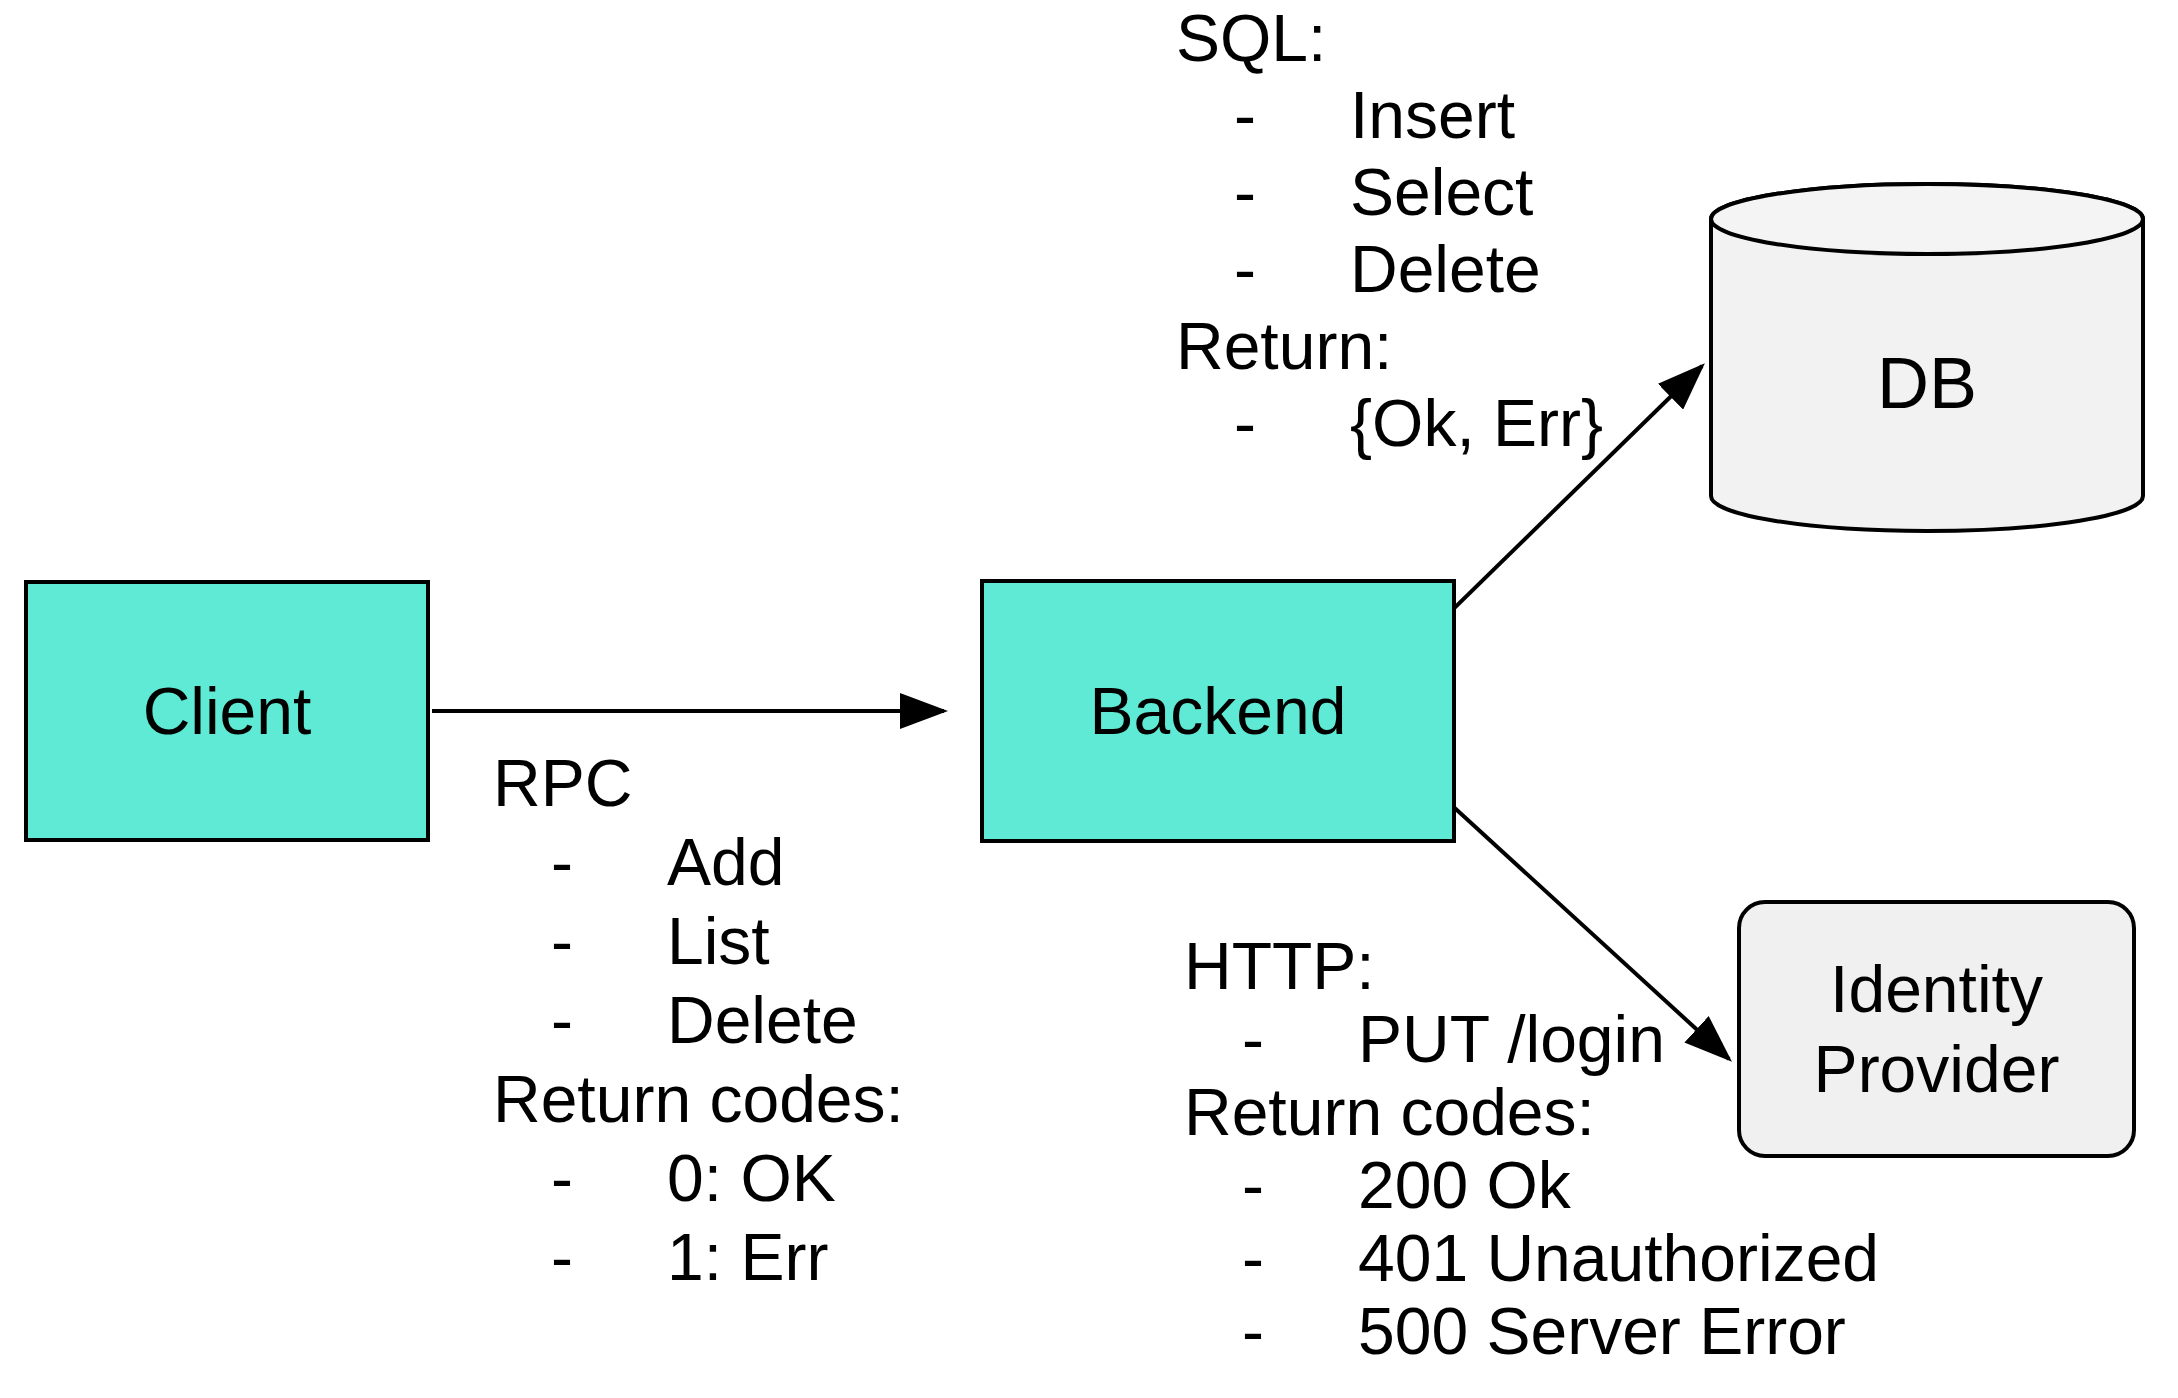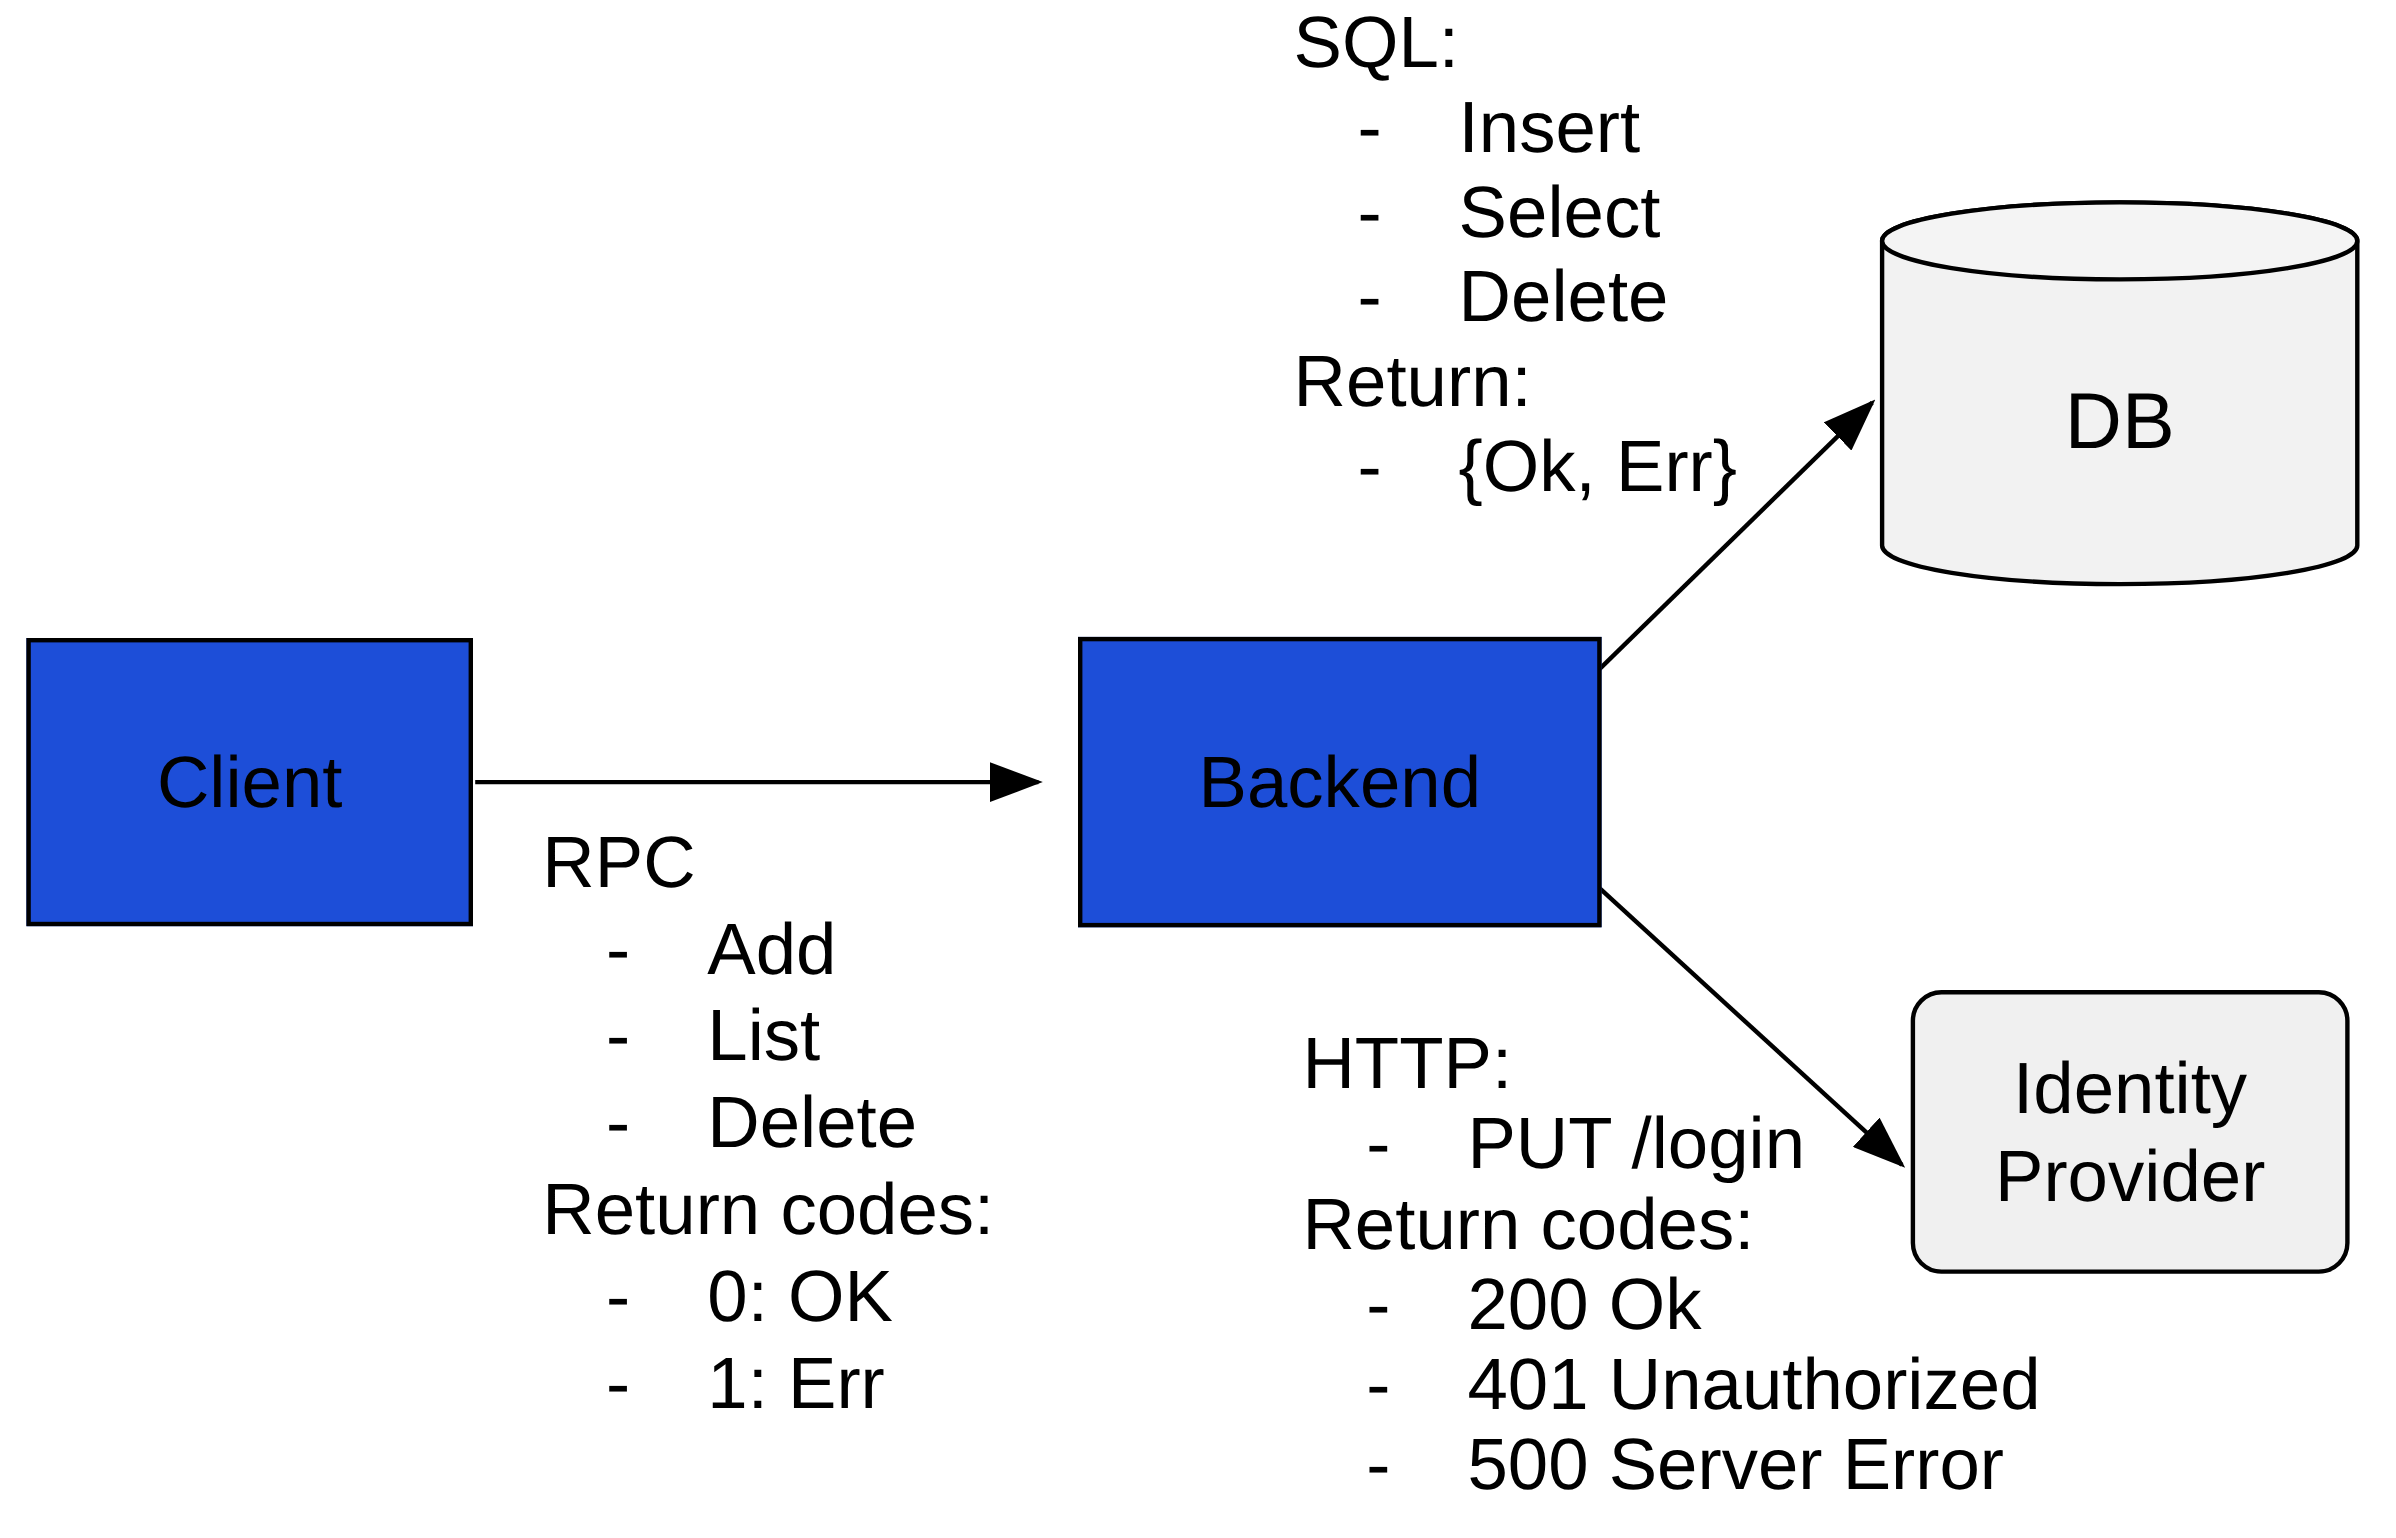--- a/index.html
+++ b/index.html
@@ -21,21 +21,21 @@
     position: absolute;
     box-sizing: border-box;
     border: 4px solid #000000;
     display: flex;
     align-items: center;
     justify-content: center;
     text-align: center;
     font-size: 66px;
     line-height: 80px;
   }
-  .node.yellow { background: #1d4ed8; align-items: center; }
+  .node.yellow { background: #5eead4; align-items: center; }
   .node.gray   { background: #F0F0F0; }
   .node-client   { left: 24px;   top: 580px; width: 406px; height: 262px; }
   .node-backend  { left: 980px;  top: 579px; width: 476px; height: 264px; }
   .node-idp      { left: 1737px; top: 900px; width: 399px; height: 258px; border-radius: 28px; }
   .node-idp .lbl { max-width: 330px; }
   .db-label {
     position: absolute;
     left: 1797px; top: 343px; width: 260px; height: 80px;
     display: flex; align-items: center; justify-content: center;
     font-size: 72px; line-height: 80px;
@@ -47,21 +47,21 @@
   }
   .block .ln { position: relative; }
   .block-rpc  { left: 493px;  top: 744px; }
   .block-rpc  .ln { height: 79px; line-height: 79px; }
   .block-sql  { left: 1156px; top: 0px; margin-left: 20px; }
   .block-sql  .ln { height: 77px; line-height: 77px; }
   .block-http { left: 1184px; top: 930px; }
   .block-http .ln { height: 73px; line-height: 73px; }
   .block .t0   { position: absolute; left: 0; white-space: nowrap; }
   .block .dash { position: absolute; left: 58px; }
-  .block .it   { position: absolute; left: 150px; white-space: nowrap; }
+  .block .it   { position: absolute; left: 174px; white-space: nowrap; }
 </style>
 </head>
 <body>
 
 <div class="stage">
 
   <svg class="layer" viewBox="0 0 2178 1398">
     <defs>
       <marker id="ah" viewBox="0 0 12 9" refX="11" refY="4.5" markerWidth="12" markerHeight="9" orient="auto">
         <path d="M0,0 L12,4.5 L0,9 Z" fill="#000000"></path>

